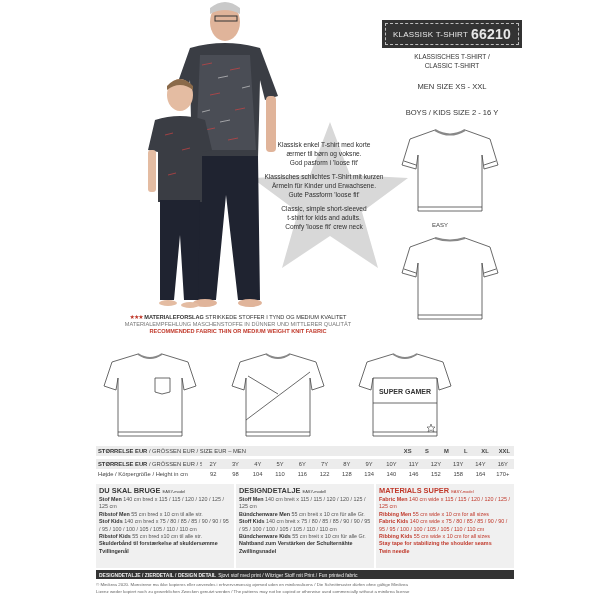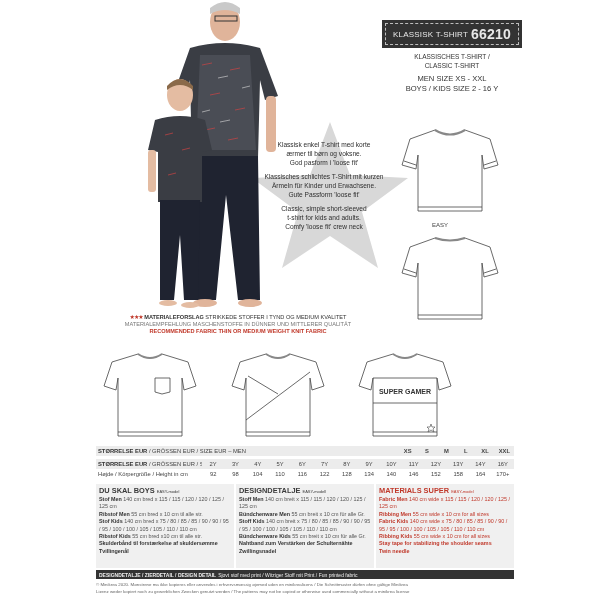--- a/index.html
+++ b/index.html
@@ -13,21 +13,21 @@
   .star-bg { position: absolute; left: 250px; top: 120px; width: 160px; height: 150px; }
 
   .description { position: absolute; left: 258px; top: 140px; width: 132px; text-align: center; font-size: 6.6px; line-height: 9px; color: #2e2e2e; }
   .description p { margin-bottom: 5px; }
 
   
   .title-box { position: absolute; left: 382px; top: 20px; width: 140px; height: 28px; background: #333333; color: #e8e8e8; display: flex; align-items: center; justify-content: center; font-size: 8px; letter-spacing: 0.2px; }
   .title-box::before { content: ""; position: absolute; inset: 3px; border: 1px dashed #bdbdbd; }
   .title-box .num { font-size: 14px; font-weight: bold; margin-left: 3px; }
   .subtitles { position: absolute; left: 382px; top: 52px; width: 140px; text-align: center; font-size: 6.5px; color: #333; line-height: 9px; }
-  .subtitles .sizes { font-size: 7.6px; line-height: 10px; margin-top: 4px; }
+  .subtitles .sizes { font-size: 7.6px; line-height: 10px; margin-top: 12px; }
 
   
   .drawing-right { position: absolute; left: 400px; width: 100px; }
   .easy-label { position: absolute; left: 432px; top: 222px; font-size: 6px; color: #444; }
 
   
   .material { position: absolute; left: 118px; top: 314px; width: 240px; text-align: center; font-size: 5.6px; line-height: 7px; }
   .material .l1 { color: #333; }
   .material .l1 b { font-weight: bold; color: #333; }
   .material .dots { color: #c0392b; font-size: 6px; letter-spacing: -1px; }
@@ -129,21 +129,21 @@
   </div>
 
   <div class="title-box">
     <span>KLASSISK T-SHIRT</span>
     <span class="num">66210</span>
   </div>
   <div class="subtitles">
     <div>KLASSISCHES T-SHIRT /</div>
     <div>CLASSIC T-SHIRT</div>
     <div class="sizes">MEN SIZE XS - XXL</div>
-    <div class="sizes" style="margin-top:0">BOYS / KIDS SIZE 2 - 16 Y</div>
+    <div class="sizes" style="margin-top:16px">BOYS / KIDS SIZE 2 - 16 Y</div>
   </div>
 
   <svg class="drawing-right" style="top:125px;height:90px" viewBox="0 0 100 90">
     <g fill="#fff" stroke="#444" stroke-width="0.8">
       <path d="M35 5 Q50 12 65 5 L90 14 L98 40 L84 44 L82 30 L82 86 L18 86 L18 30 L16 44 L2 40 L10 14 Z"></path>
       <path d="M35 5 Q50 14 65 5" stroke-width="2.2" stroke="#888"></path>
       <line x1="18" y1="82" x2="82" y2="82"></line>
       <line x1="4" y1="36" x2="16" y2="40"></line>
         <line x1="96" y1="36" x2="84" y2="40"></line>
     </g>
@@ -242,21 +242,21 @@
       <span class="cell">140</span>
       <span class="cell">146</span>
       <span class="cell">152</span>
       <span class="cell">158</span>
       <span class="cell">164</span>
       <span class="cell">170+</span>
     </div>
   </div>
 
   <div class="mat-col" style="left:96px">
-    <div class="h"><span>DU SKAL BOYS</span> <small>EASY-model</small></div>
+    <div class="h"><span>DU SKAL BRUGE</span> <small>EASY-model</small></div>
     <div><b>Stof Men</b><span> 140 cm bred x 115 / 115 / 120 / 120 / 125 / 125 cm</span></div>
     <div><b>Ribstof Men</b><span> 55 cm bred x 10 cm til alle str.</span></div>
     <div><b>Stof Kids</b><span> 140 cm bred x 75 / 80 / 85 / 85 / 90 / 90 / 95 / 95 / 100 / 100 / 105 / 105 / 110 / 110 cm</span></div>
     <div><b>Ribstof Kids</b><span> 55 cm bred x10 cm til alle str.</span></div>
     <div><b>Skulderbånd til forstærkelse af skuldersømme</b></div>
     <div><b>Tvillingenål</b></div>
   </div>
   <div class="mat-col" style="left:236px">
     <div class="h"><span>DESIGNDETALJE</span> <small>EASY-modell</small></div>
     <div><b>Stoff Men</b><span> 140 cm breit x 115 / 115 / 120 / 120 / 125 / 125 cm</span></div>

